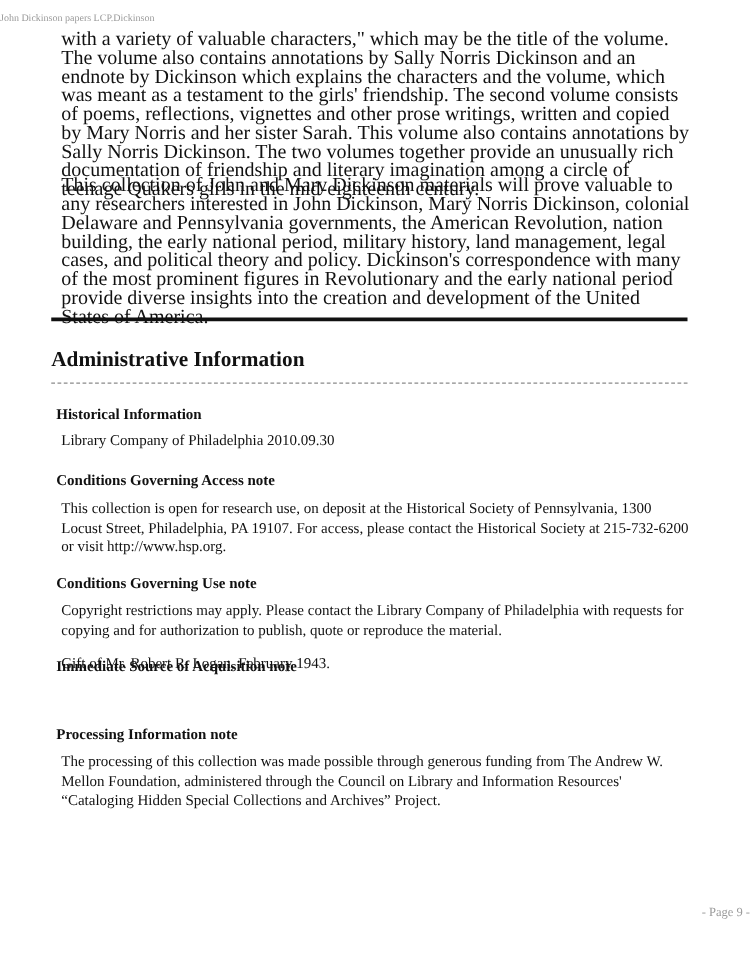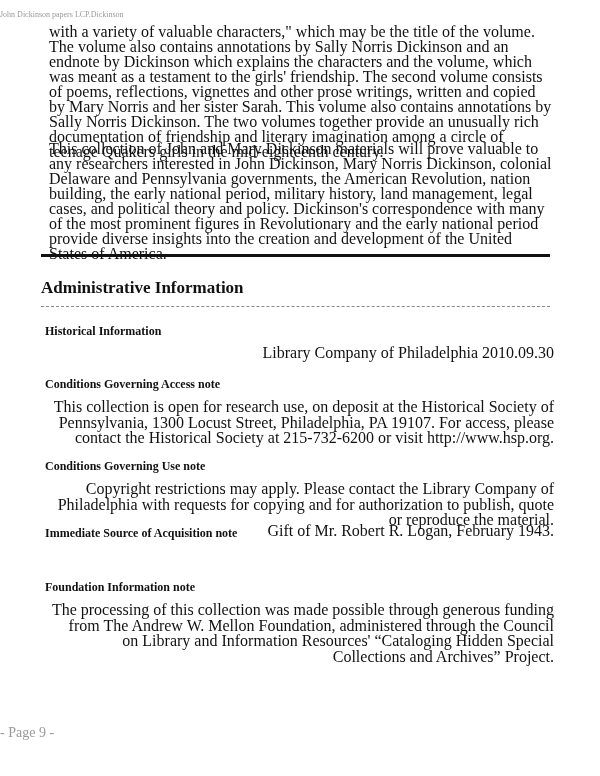--- a/index.html
+++ b/index.html
@@ -65,42 +65,41 @@
       margin: 0;
       font-size: 12px;
       font-weight: bold;
       line-height: 15px;
     }
     .note-body {
       position: absolute;
       left: 49px;
       width: 505px;
       margin: 0;
-      font-size: 16px;
+      font-size: 12px;
       line-height: 15.5px;
-      text-align: right;
     }
     #h-pub { top: 324px; }
     #b-pub { top: 345px; }
     #h-access { top: 377px; }
     #b-access { top: 399px; }
     #h-use { top: 459px; }
     #b-use { top: 481px; }
     #h-acq { top: 526px; }
     #b-acq { top: 523px; }
     #h-proc { top: 580px; }
     #b-proc { top: 602px; }
 
     .page-footer {
       position: absolute;
       top: 725px;
       left: 0;
       width: 600px;
-      text-align: left;
-      font-size: 14px;
+      text-align: right;
+      font-size: 10px;
       color: #9a9a9a;
     }
   </style>
 </head>
 <body>
 
 <div class="running-header">John Dickinson papers  LCP.Dickinson</div>
 
 <p class="body-text" id="para1">with a variety of valuable characters," which may be the title of the volume. The volume also contains annotations by Sally Norris Dickinson and an endnote by Dickinson which explains the characters and the volume, which was meant as a testament to the girls' friendship. The second volume consists of poems, reflections, vignettes and other prose writings, written and copied by Mary Norris and her sister Sarah. This volume also contains annotations by Sally Norris Dickinson. The two volumes together provide an unusually rich documentation of friendship and literary imagination among a circle of teenage Quakers girls in the mid-eighteenth century.</p>
 <p class="body-text" id="para2">This collection of John and Mary Dickinson materials will prove valuable to any researchers interested in John Dickinson, Mary Norris Dickinson, colonial Delaware and Pennsylvania governments, the American Revolution, nation building, the early national period, military history, land management, legal cases, and political theory and policy. Dickinson's correspondence with many of the most prominent figures in Revolutionary and the early national period provide diverse insights into the creation and development of the United States of America.</p>
@@ -114,16 +113,16 @@
 
 <h3 class="note-head" id="h-access">Conditions Governing Access note</h3>
 <p class="note-body" id="b-access">This collection is open for research use, on deposit at the Historical Society of Pennsylvania, 1300 Locust Street, Philadelphia, PA 19107. For access, please contact the Historical Society at 215-732-6200 or visit http://www.hsp.org.</p>
 
 <h3 class="note-head" id="h-use">Conditions Governing Use note</h3>
 <p class="note-body" id="b-use">Copyright restrictions may apply. Please contact the Library Company of Philadelphia with requests for copying and for authorization to publish, quote or reproduce the material.</p>
 
 <h3 class="note-head" id="h-acq">Immediate Source of Acquisition note</h3>
 <p class="note-body" id="b-acq">Gift of Mr. Robert R. Logan, February 1943.</p>
 
-<h3 class="note-head" id="h-proc">Foundation Information note</h3>
+<h3 class="note-head" id="h-proc">Processing Information note</h3>
 <p class="note-body" id="b-proc">The processing of this collection was made possible through generous funding from The Andrew W. Mellon Foundation, administered through the Council on Library and Information Resources' “Cataloging Hidden Special Collections and Archives” Project.</p>
 
 <div class="page-footer">- Page 9 -</div>
 
 </body></html>

